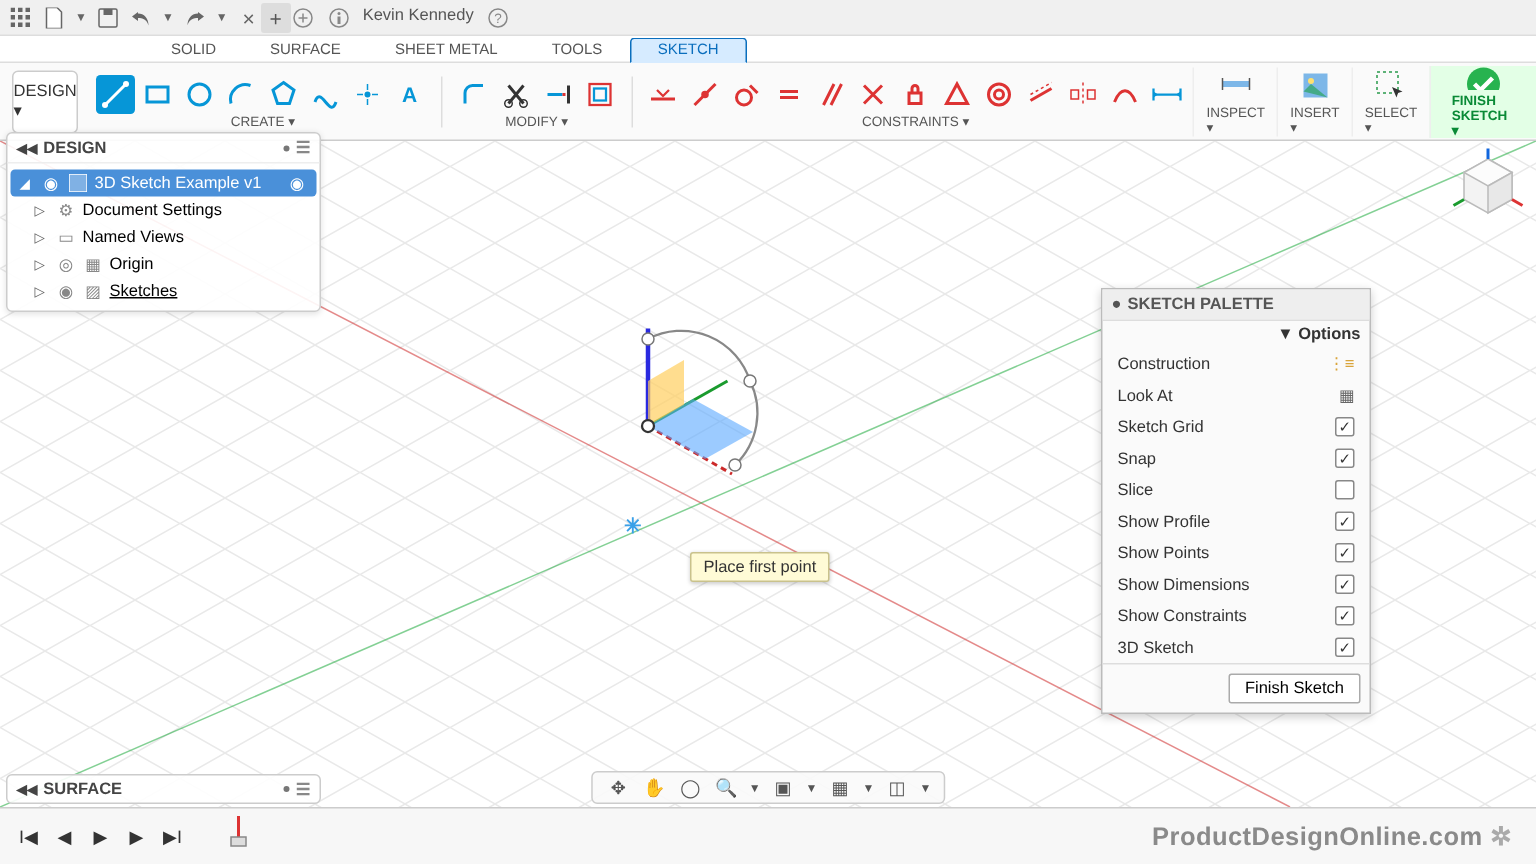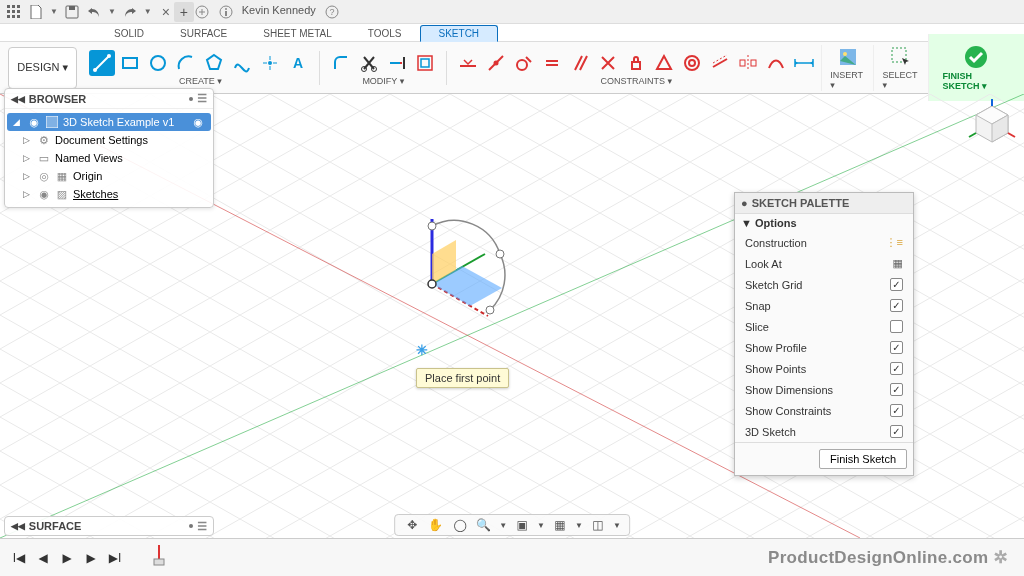--- a/index.html
+++ b/index.html
@@ -20,40 +20,40 @@
   .toolbar { height: 52px; background: #fafafa; border-bottom: 1px solid #ccc; display: flex; align-items: center; }
   .design-btn { width: 78px; height: 42px; margin: 0 8px; border: 1px solid #ccc; border-radius: 4px; background: #fff; display: flex; align-items: center; justify-content: center; font-size: 11px; font-weight: normal; color: #333; }
   .tool-group { display: flex; flex-direction: column; align-items: center; padding: 0 4px; }
   .tool-row { display: flex; align-items: center; gap: 2px; }
   .tool-btn { width: 26px; height: 26px; display: flex; align-items: center; justify-content: center; border-radius: 3px; }
   .tool-btn.active { background: #0696d7; }
   .group-label { font-size: 9px; color: #555; margin-top: 0; }
   .vsep { width: 1px; height: 34px; background: #ddd; margin: 0 4px; }
   .spacer { flex: 1; }
   .right-btn { height: 46px; display: flex; flex-direction: column; align-items: center; justify-content: center; font-size: 9px; color: #555; padding: 0 8px; gap: 2px; border-left: 1px solid #eee; }
-  .finish-btn { background: #e3ffe6; color: #0a8a36; font-weight: bold; height: 67px; padding: 0 14px;}
+  .finish-btn { background: #e3ffe6; color: #0a8a36; font-weight: bold; height: 48px; padding: 0 14px;}
   
   .browser { position: absolute; top: 88px; left: 4px; width: 210px; background: rgba(255,255,255,0.9); border: 1px solid #ccc; border-radius: 4px; font-size: 11px; z-index: 5; box-shadow: 0 1px 4px rgba(0,0,0,.12);}
   .panel-title { height: 20px; display: flex; align-items: center; padding: 0 6px; font-weight: bold; color: #444; border-bottom: 1px solid #eee; }
   .panel-title .tt { flex:1;}
   .tree { padding: 4px 0; }
   .tree-row { display: flex; align-items: center; gap: 4px; padding: 2px 6px; white-space: nowrap; }
   .tree-row.root { background: #4a90d9; color: #fff; border-radius: 3px; margin: 0 2px; }
   .tree-arrow { width: 10px; color: #666; font-size: 9px; }
   .tree-icon { width: 14px; height: 14px; display: flex; align-items: center; justify-content: center; color: #888; }
   .tree-row .label { flex: 1; }
   
   .canvas { position: absolute; top: 94px; left: 0; right: 0; bottom: 38px; overflow: hidden; }
   .canvas svg { position: absolute; top: 0; left: 0; }
-  .tooltip { position: absolute; left: 416px; top: 274px; background: #fffbd6; border: 1px solid #c9c28c; padding: 3px 8px; font-size: 11px; color: #333; border-radius: 2px; box-shadow: 0 1px 3px rgba(0,0,0,.2); }
+  .tooltip { position: absolute; left: 460px; top: 274px; background: #fffbd6; border: 1px solid #c9c28c; padding: 3px 8px; font-size: 11px; color: #333; border-radius: 2px; box-shadow: 0 1px 3px rgba(0,0,0,.2); }
   .cursor-mark { position:absolute; left:416px; top:248px; color:#3aa0e8; font-size:14px; font-weight:bold;}
   
   .palette { position: absolute; top: 192px; right: 110px; width: 180px; background: #fafafa; border: 1px solid #bbb; font-size: 11px; z-index: 5; box-shadow: 0 2px 6px rgba(0,0,0,.2); }
   .palette-title { background: #eee; padding: 4px 6px; font-weight: bold; color: #555; display:flex; align-items:center; gap:4px;}
-  .palette-sub { padding: 3px 6px; font-weight: bold; color: #333; border-top:1px solid #ddd;}
+  .palette-sub { padding: 3px 6px; font-weight: bold; color: #333; border-top:1px solid #ddd;text-align:right;}
   .pal-row { display: flex; align-items: center; padding: 4px 10px; }
   .pal-row .name { flex: 1; color: #333; }
   .chk { width:13px; height:13px; border:1px solid #888; border-radius:2px; display:flex; align-items:center; justify-content:center; font-size:10px; color:#333; background:#fff;}
   .chk.on::after { content:"✓"; }
   .palette-footer { padding: 6px; text-align: right; border-top:1px solid #ddd;}
   .palette-footer button { font-size: 11px; padding: 3px 10px; background:#fff; border:1px solid #aaa; border-radius:2px;}
   
   .comments { position: absolute; left: 4px; bottom: 40px; width: 210px; height: 20px; background: rgba(255,255,255,.9); border: 1px solid #ccc; border-radius: 4px; font-size: 11px; display: flex; align-items: center; padding: 0 6px; font-weight:bold; color:#444; z-index:5;}
   .comments .tt { flex:1; }
   
@@ -310,20 +310,27 @@
           </svg>
         </div>
     </div>
     <div class="group-label">CONSTRAINTS ▾</div>
   </div>
 
   <div class="spacer"></div>
 
   <div class="right-btn">
     <svg width="22" height="22">
+        <rect x="2" y="8" width="18" height="4" fill="#7db7e8"></rect>
+        <path d="M2 6v8M20 6v8" stroke="#555"></path>
+      </svg>
+    <span>INSPECT ▾</span>
+  </div>
+  <div class="right-btn">
+    <svg width="22" height="22">
         <rect x="3" y="3" width="16" height="16" fill="#7db7e8"></rect>
         <circle cx="8" cy="8" r="2" fill="#ffe070"></circle>
         <path d="M3 15l5-5 11 9" fill="#4a8"></path>
       </svg>
     <span>INSERT ▾</span>
   </div>
   <div class="right-btn">
     <svg width="22" height="22">
         <rect x="2" y="2" width="14" height="14" fill="none" stroke="#2a9b4c" stroke-dasharray="2"></rect>
         <path d="M12 12l7 3-3 1-1 3z" fill="#333"></path>
@@ -384,21 +391,21 @@
       <line x1="16" y1="9" x2="23" y2="13" stroke="#d33" stroke-width="2"></line>
       <line x1="-16" y1="9" x2="-23" y2="13" stroke="#1a9b2e" stroke-width="2"></line>
       <line x1="0" y1="-18" x2="0" y2="-25" stroke="#16d" stroke-width="2"></line>
     </g>
   </svg>
 </div>
 
 <div class="browser">
   <div class="panel-title">
     <span style="font-size:9px;margin-right:4px">◀◀</span>
-    <span class="tt">BROWSER</span>
+    <span class="tt">DESIGN</span>
     <span class="dot"></span>
     <span style="color:#888;margin-left:4px;">☰</span>
   </div>
   <div class="tree">
     <div class="tree-row root">
       <span class="tree-arrow" style="color:#fff">◢</span>
       <span class="tree-icon" style="color:#fff">◉</span>
       <span class="tree-icon">
           <svg width="12" height="12">
             <rect width="12" height="12" fill="#fff" fill-opacity=".3" stroke="#fff"></rect>

